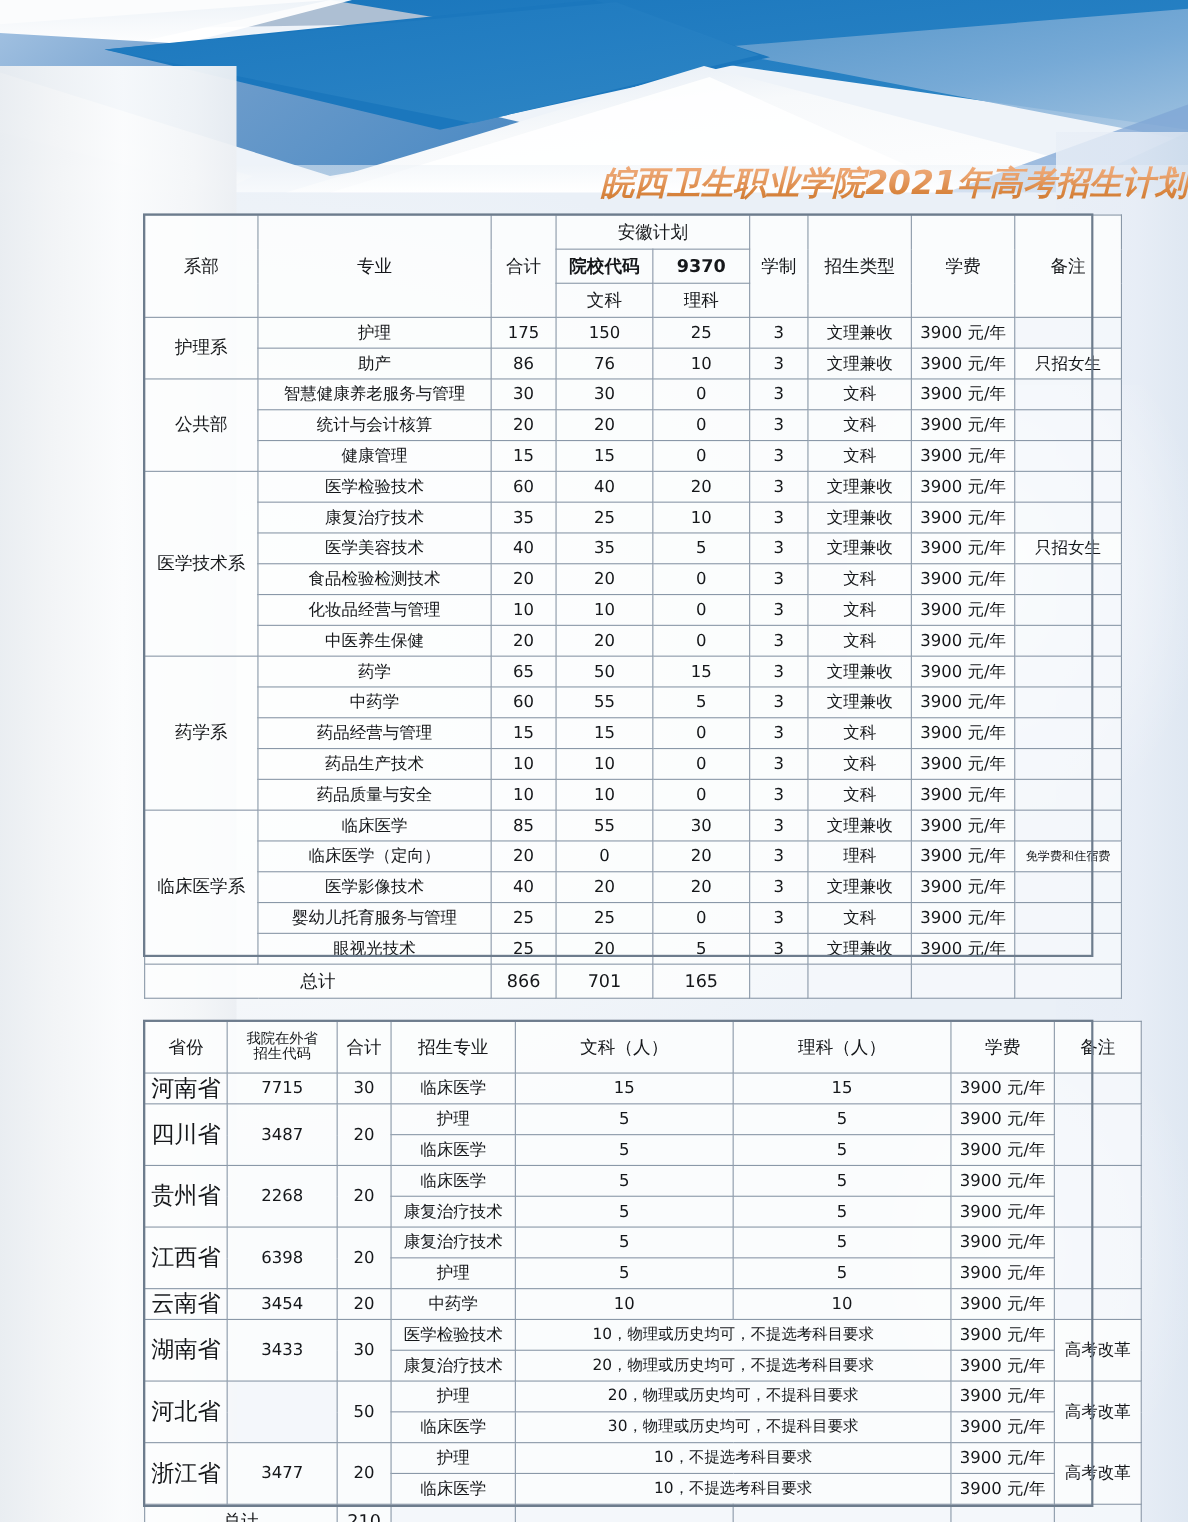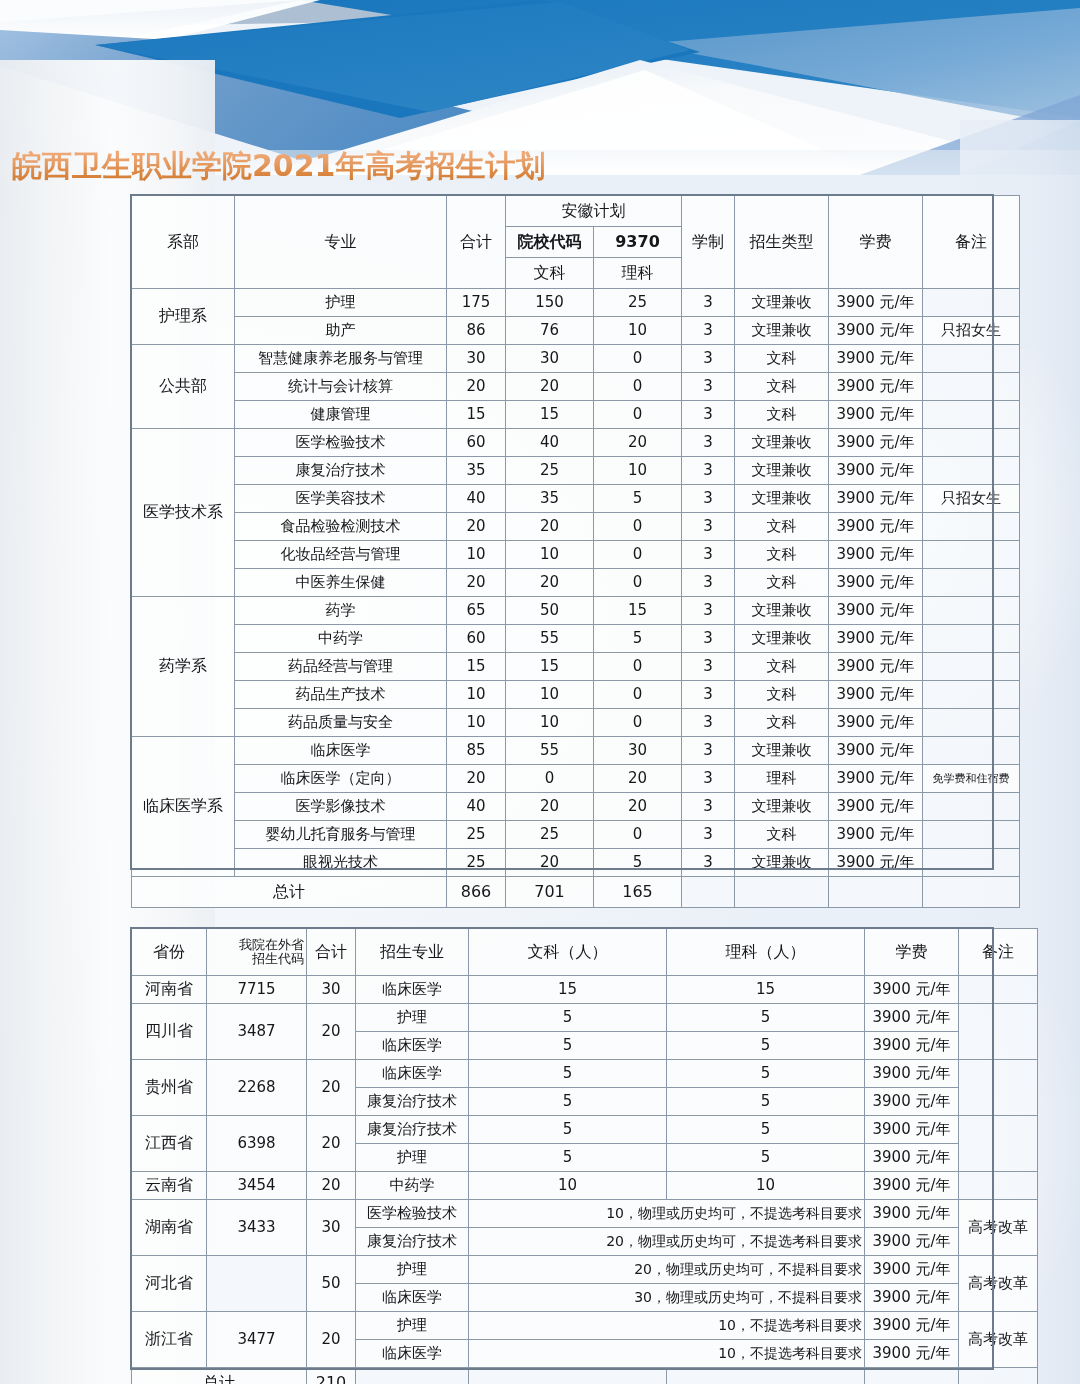--- a/index.html
+++ b/index.html
@@ -34,27 +34,28 @@
     position:absolute;left:770px;top:350px;width:330px;height:430px;
     background:radial-gradient(ellipse at 40% 40%, rgba(255,255,255,.85) 0%, rgba(233,240,249,0) 70%);
   }
   .glow2{
     position:absolute;left:760px;top:950px;width:330px;height:420px;
     background:radial-gradient(ellipse at 50% 45%, rgba(255,255,255,.55) 0%, rgba(214,228,243,0) 72%);
   }
 
   
   .title{
-    position:absolute;left:12px;right:0;text-align:left;
+    position:absolute;left:0;right:0;text-align:right;
     font-weight:bold;letter-spacing:0px;
     font-family:"DejaVu Sans","Liberation Sans",sans-serif;
     background:linear-gradient(180deg,#f4b183 0%,#e8a06a 35%,#d9853f 70%,#c9762f 100%);
     -webkit-background-clip:text;background-clip:text;color:transparent;
     text-shadow:none;
     white-space:nowrap;
+    font-style:italic;
   }
   #title1{top:146px;font-size:30px;}
   #title2{top:880px;font-size:30px;}
 
   
   table{
     border-collapse:collapse;
     position:absolute;
     table-layout:fixed;
     background:rgba(255,255,255,.45);
@@ -75,25 +76,25 @@
   #t1 .hrow td{height:30px;font-size:16px;}
   #t1 td{height:27px;}
   #t1 .dept{font-size:16px;}
   #t1 .total td{font-size:16px;height:30px;}
   .bold{font-weight:bold;}
 
   
   #t2{left:131px;top:928px;width:858px;font-size:15px;}
   #t2 td{height:27px;}
   #t2 .hrow td{height:46px;font-size:16px;}
-  #t2 .prov{font-size:16px;}
+  #t2 .prov{font-size:21px;}
   #t2 .total td{font-size:16px;height:31px;}
-  .small{font-size:13px;text-align:right;}
+  .small{font-size:13px;}
   .xsmall{font-size:11px;}
-  .note{font-size:14px;text-align:right;}
+  .note{font-size:14px;}
   .empty{background:rgba(244,248,252,.55);}
   
   .frame1{position:absolute;left:130px;top:194px;width:860px;height:672px;border:2px solid #6d7c8d;pointer-events:none;}
   .frame2{position:absolute;left:130px;top:927px;width:860px;height:439px;border:2px solid #6d7c8d;pointer-events:none;}
 </style>
 </head>
 <body>
 
 <div class="page">
 

